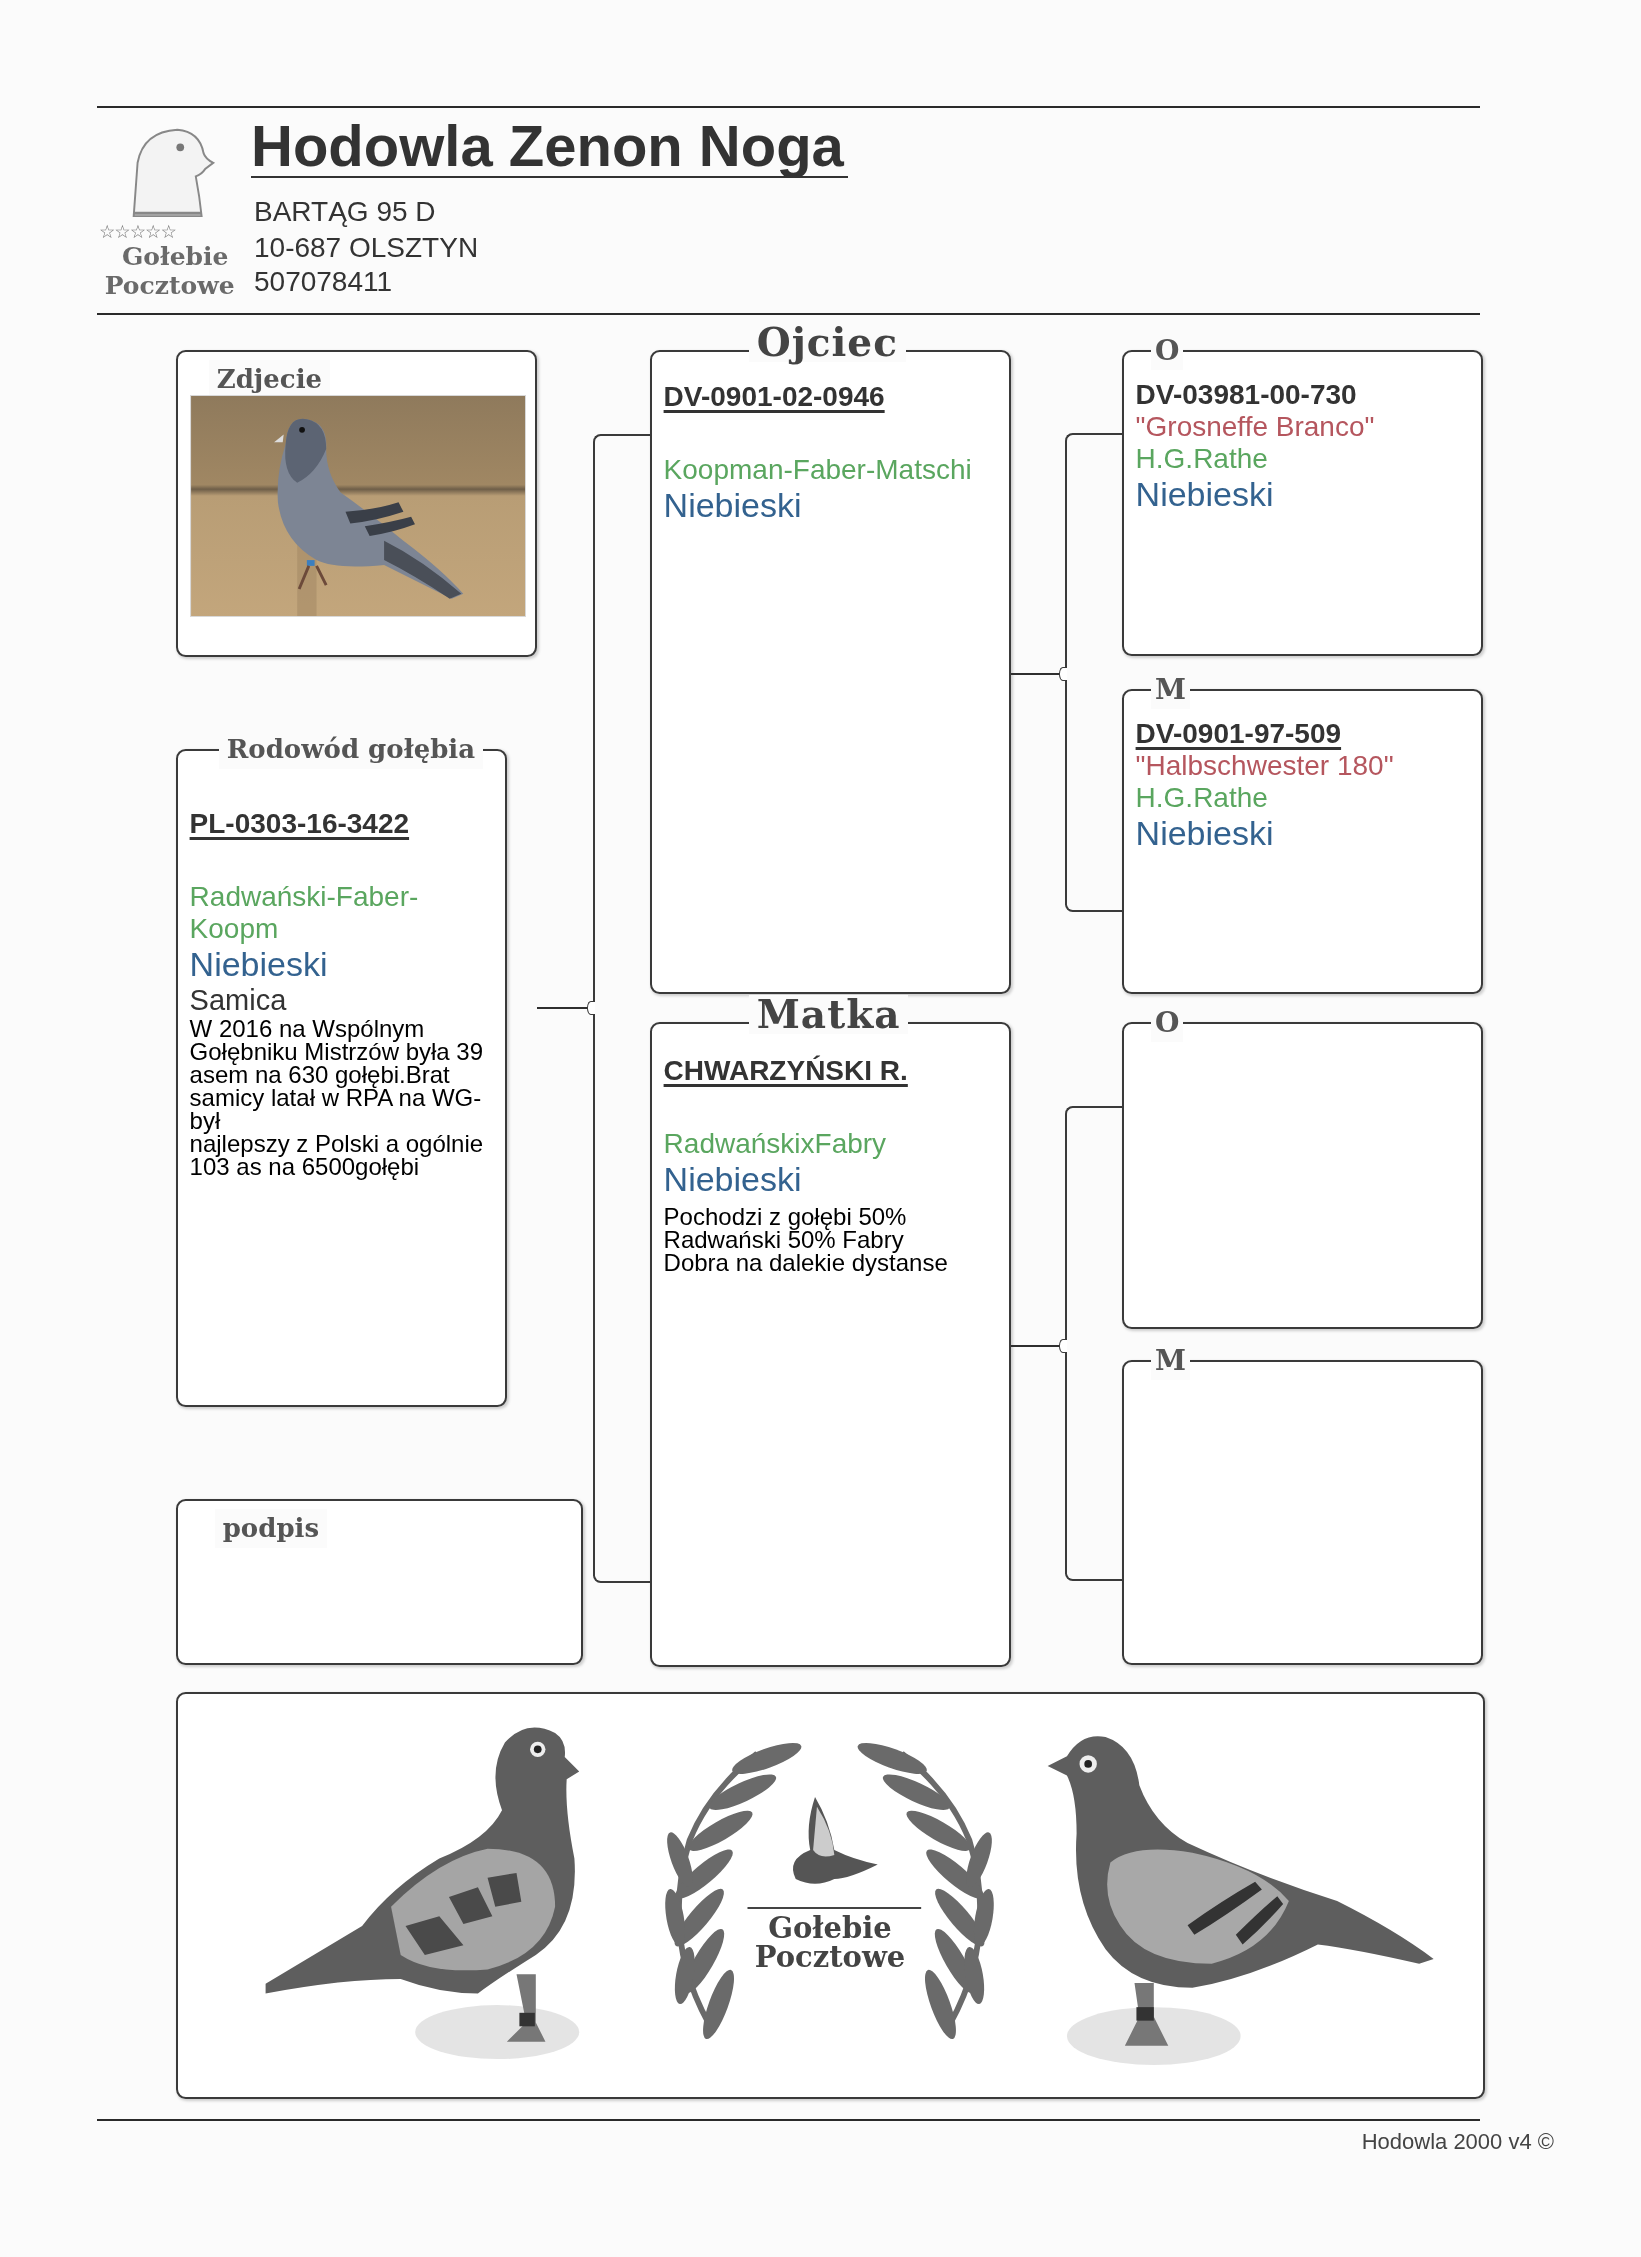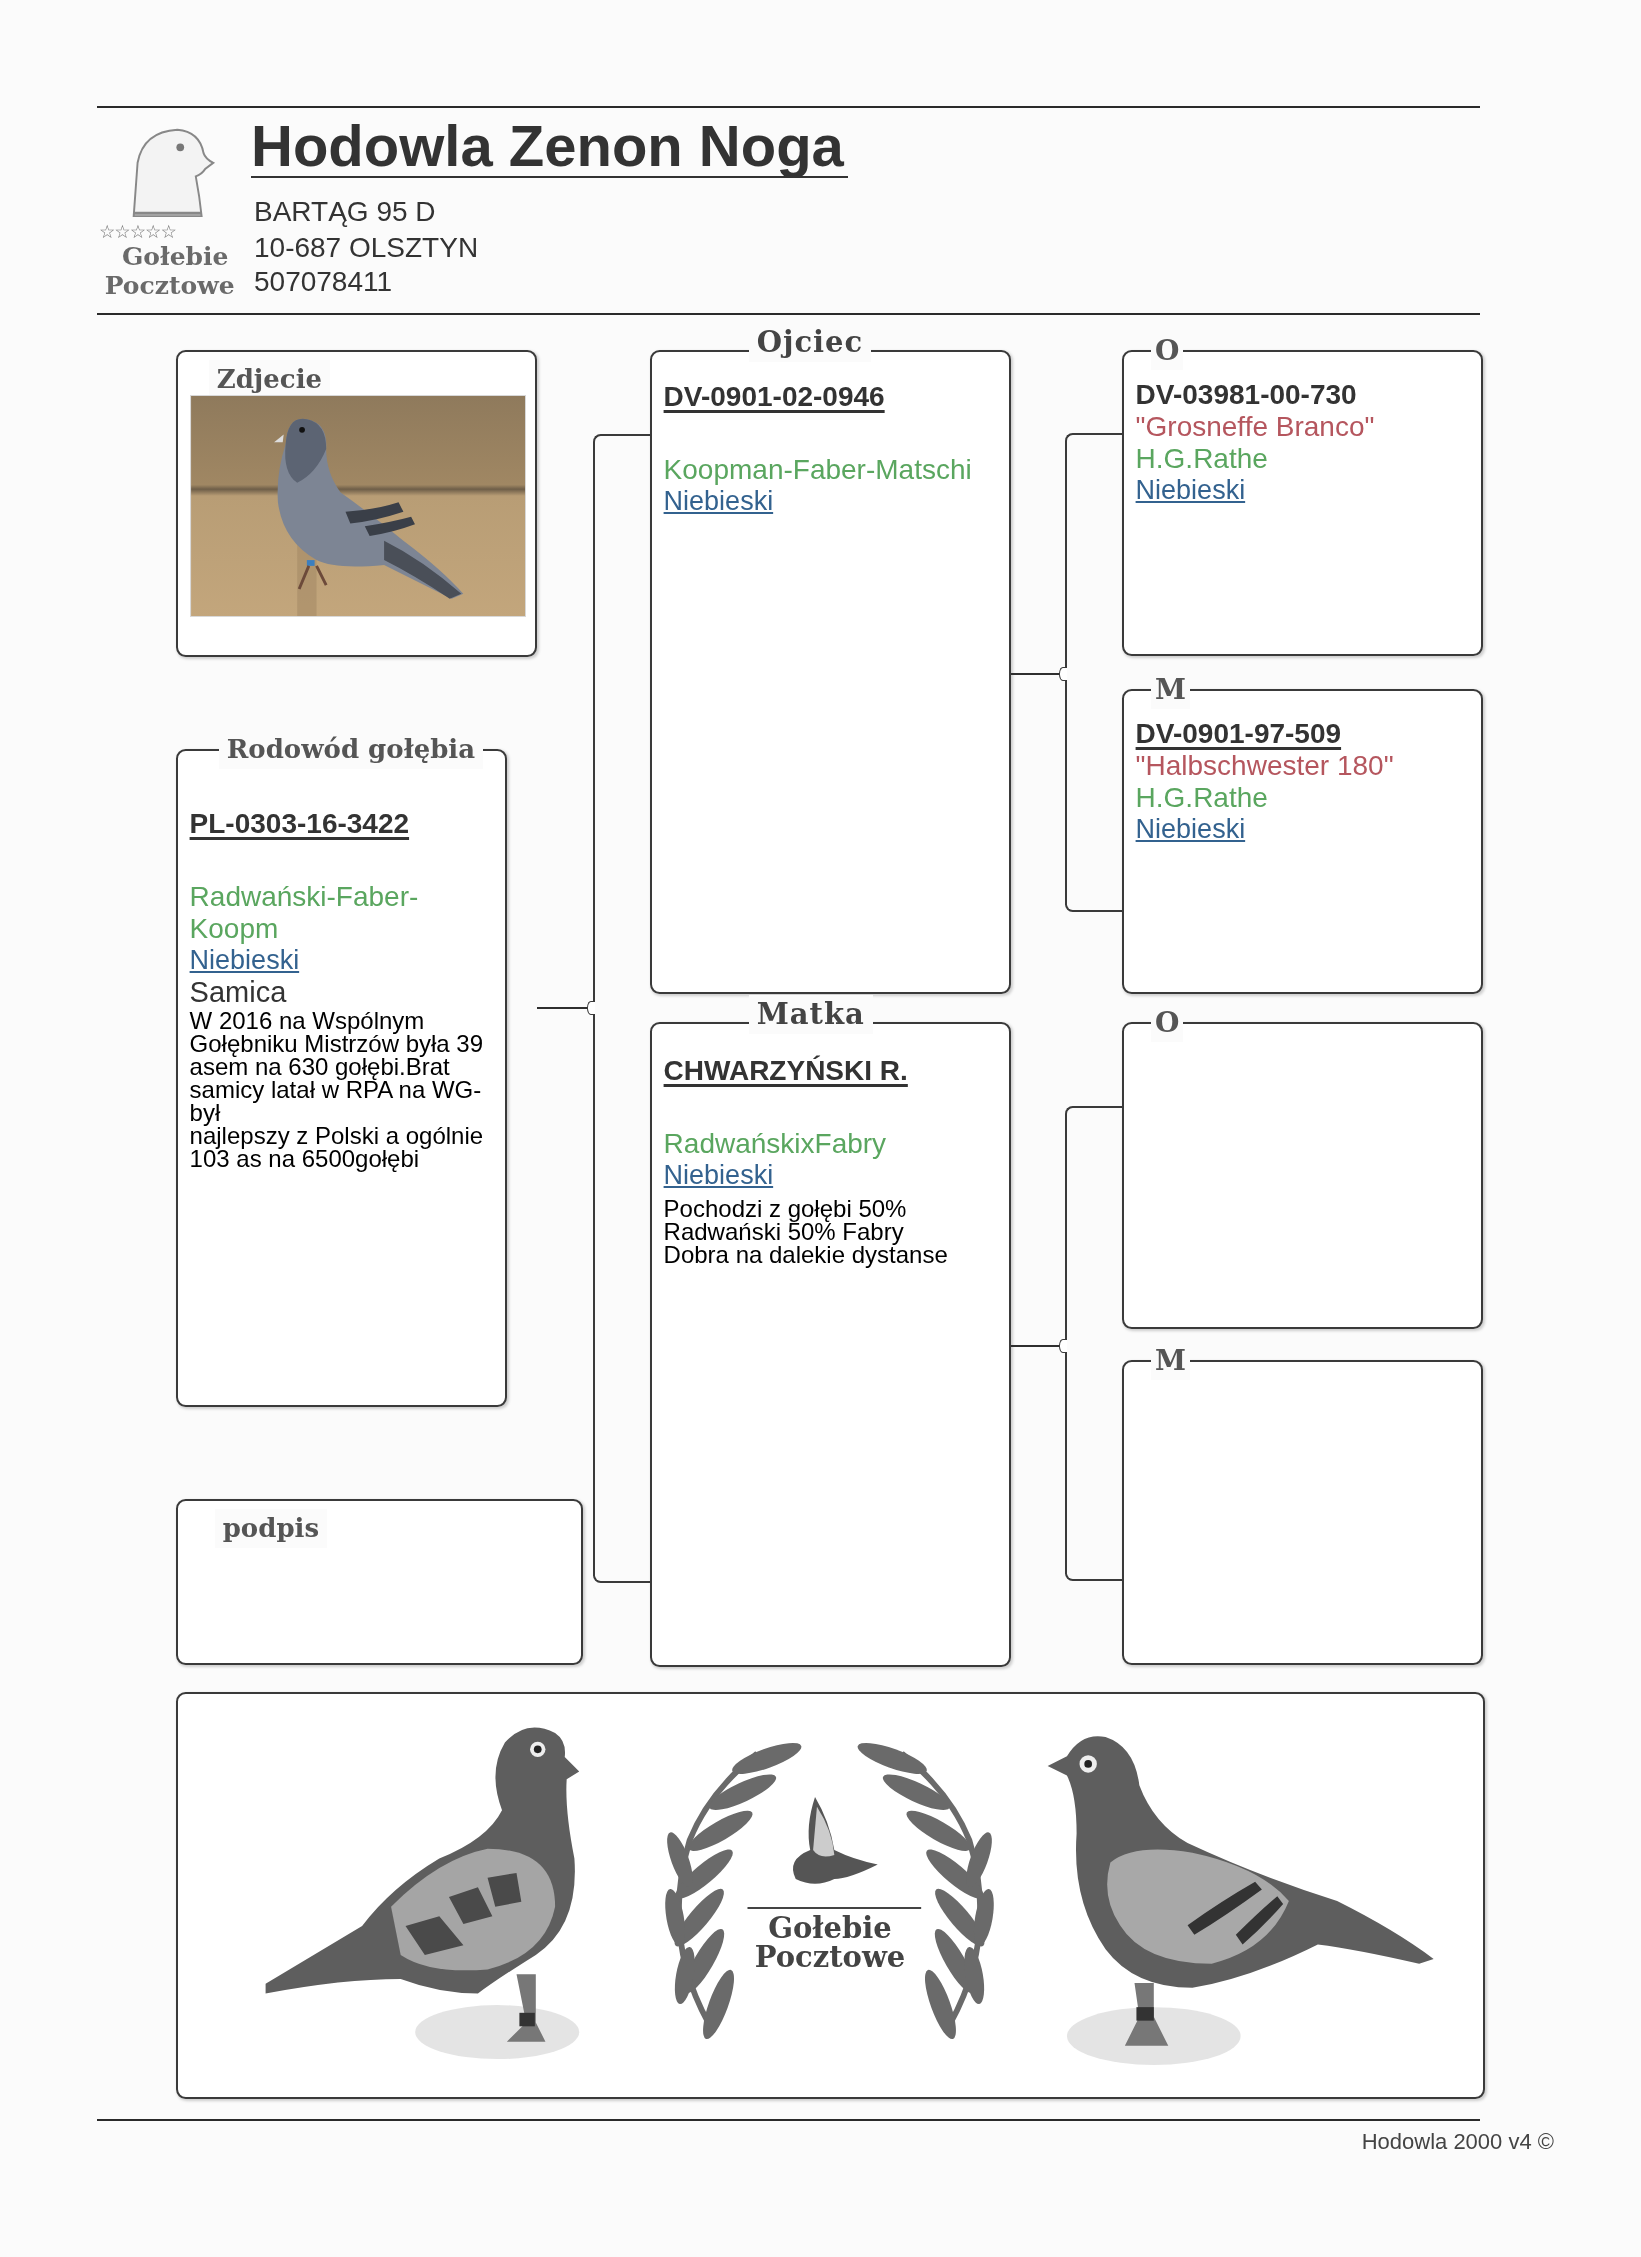--- a/index.html
+++ b/index.html
@@ -13,29 +13,29 @@
     .logo svg { position: absolute; left: 27px; top: 0; }
     .logo .stars { position: absolute; left: 1.9px; top: 97px; font-size: 18.3px; color: #777; letter-spacing: -1px; font-family: "DejaVu Serif", serif; }
     .logo .l1 { position: absolute; left: 25px; top: 118px; font: bold 25px "DejaVu Serif", serif; color: #6a6a6a; }
     .logo .l2 { position: absolute; left: 7.7px; top: 147px; font: bold 25px "DejaVu Serif", serif; color: #6a6a6a; }
     .title { position: absolute; left: 251px; top: 116px; font: bold 58px "Liberation Sans", sans-serif; color: #333; border-bottom: 2.9px solid #333; line-height: 60px; padding-right: 3.9px; }
     .addr { position: absolute; left: 254px; font-size: 28px; color: #333; }
 
     
     .box { position: absolute; border: 2.4px solid #3a3a3a; border-radius: 9.7px; background: #fff; box-shadow: 1.9px 1.9px 2.9px rgba(0,0,0,0.18); }
     .legend { position: absolute; top: -23px; background: #fbfbfb; padding: 0 7.7px; font-family: "DejaVu Serif", serif; font-weight: bold; color: #555; line-height: 39px; }
-    .legend.big { top: -29px; font-size: 29px; color: #444; letter-spacing: 1px; }
+    .legend.big { top: -29px; font-size: 39px; color: #444; letter-spacing: 1px; }
     .legend.mid { font-size: 26px; margin-top: 31px; }
     .legend.small { font-size: 28px; top: -21px; }
 
     .ring { font-weight: bold; font-size: 28px; color: #333; display: inline-block; }
     .ring.ul { text-decoration: underline; text-decoration-thickness: 2.9px; text-underline-offset: 3.9px; }
     .nm { font-size: 28px; color: #b5565e; }
     .br { font-size: 28px; color: #5aa65f; }
-    .co { font-size: 27px; color: #33628f; text-decoration: underline; }
+    .co { font-size: 34px; color: #33628f; }
     .sx { font-size: 29px; color: #333; }
     .nt { font-size: 24px; color: #000000; line-height: 23px; }
 
     .content { position: absolute; left: 11.6px; top: 21px; right: 9.7px; }
     .line { display: block; }
 
     .photo { position: absolute; left: 11.6px; top: 43px; width: 336px; height: 222px; overflow: hidden; border: 1px solid #d8d8d8; }
 
     .conn { position: absolute; background: #2f2f2f; }
     .bracket { position: absolute; border: 2.4px solid #3a3a3a; border-right: none; border-radius: 7.7px 0 0 7.7px; }

